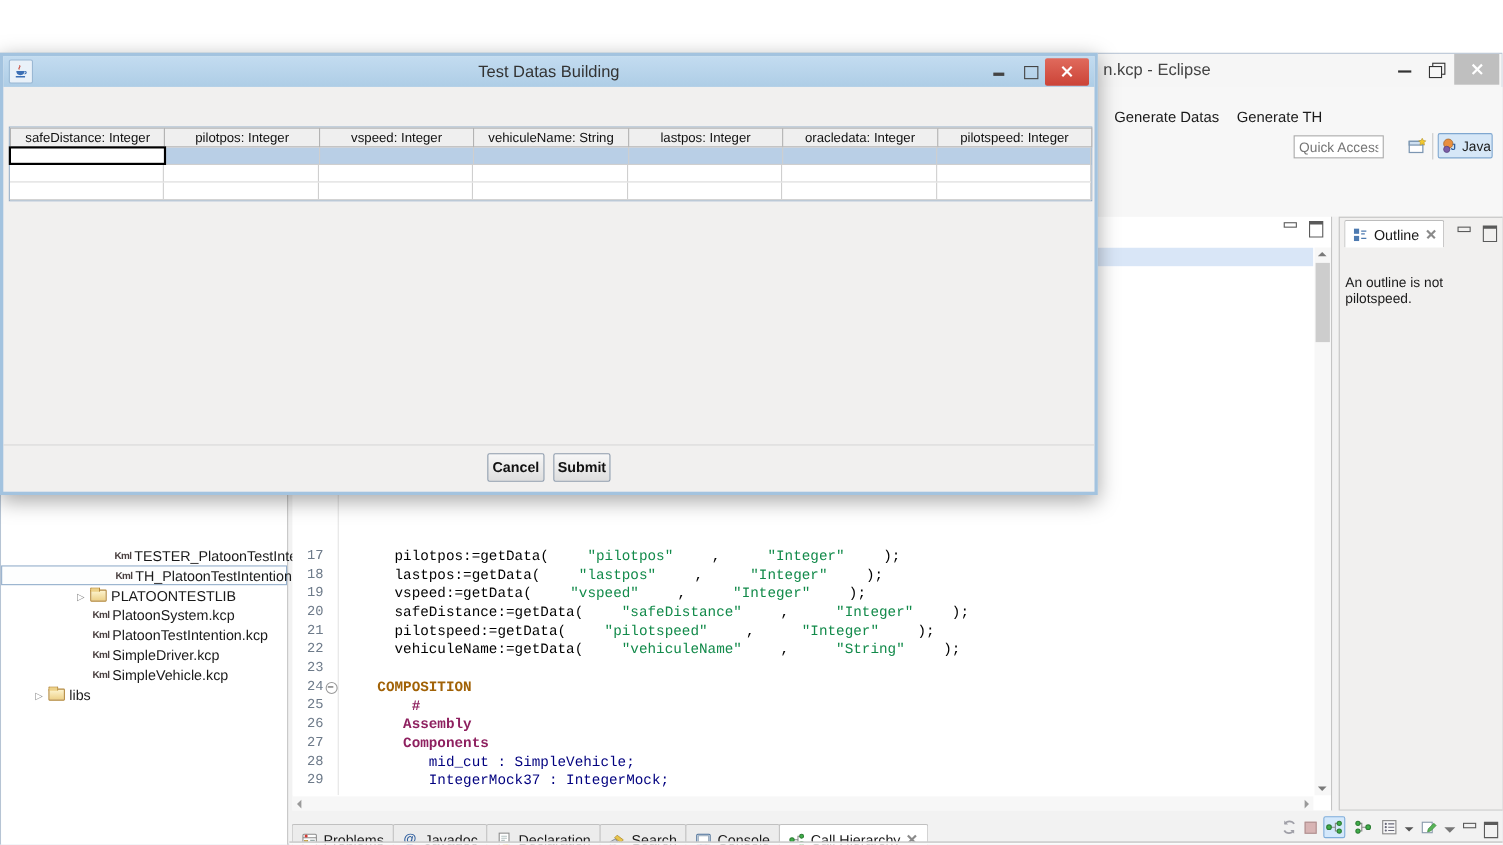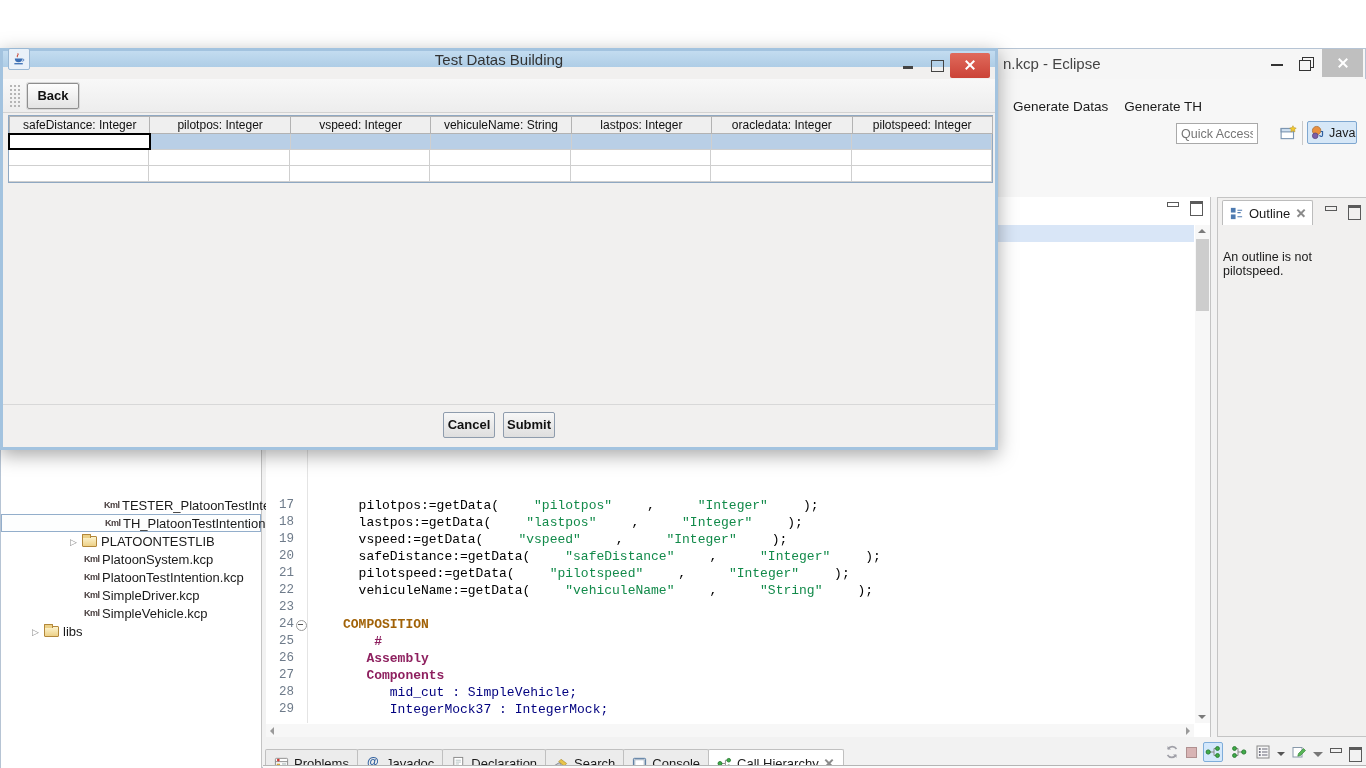--- a/index.html
+++ b/index.html
@@ -93,21 +93,21 @@
   .btools { position:absolute; right:6px; top:5px; display:flex; align-items:center; gap:6px; }
   .btools svg { width:16px; height:16px; display:block; }
   .tool-box { padding:2px; border-radius:2px; }
   .tool-box.selected { background:#d4e8fb; border:1px solid #7fadda; padding:1px; }
   .stop-sq { width:11px; height:11px; background:#d8b4b4; border:1px solid #b09090; }
   .caret-down { width:0; height:0; border:4px solid transparent; border-top-color:#555; border-bottom:none; margin-top:3px; }
   .caret-out { width:0; height:0; border:5px solid transparent; border-top-color:#777; border-bottom:none; margin-top:4px; }
 
   
   .dialog { position:absolute; left:0; top:48px; width:998px; height:402px; background:#f1f0ef; border:3px solid #a3c3df; box-shadow:0 5px 18px rgba(0,0,0,.35); }
-  .dtitlebar { position:absolute; left:0; top:0; width:100%; height:16px; background:linear-gradient(#c3dcf0,#aecde6); display:flex; align-items:center; }
+  .dtitlebar { position:absolute; left:0; top:0; width:100%; height:28px; background:linear-gradient(#c3dcf0,#aecde6); display:flex; align-items:center; }
   .djava { width:22px; height:22px; margin-left:5px; background:#e9f1f9; border:1px solid #9ab8d4; border-radius:2px; display:flex; align-items:center; justify-content:center; }
   .djava svg { width:15px; height:15px; }
   .dtitle { position:absolute; left:0; right:0; text-align:center; font-size:15px; color:#333; }
   .dbtns { position:absolute; right:5px; top:0; height:28px; display:flex; align-items:center; }
   .d-min,.d-max { width:28px; height:24px; position:relative; }
   .d-min::before { content:""; position:absolute; left:9px; top:13px; width:10px; height:2.5px; background:#444; }
   .d-max::before { content:""; position:absolute; left:9px; top:7px; width:11px; height:10px; border:1.5px solid #444; }
   .d-close { width:40px; height:25px; background:linear-gradient(#e06a5c,#cb4337); border-radius:2px; position:relative; }
 
   .dtoolbar { position:absolute; left:0; top:28px; width:100%; height:34px; background:linear-gradient(#f8f8f8,#ededed); border-bottom:1px solid #d2d2d2; }
@@ -374,24 +374,20 @@
           </svg>
       </div>
       <div class="dtitle">Test Datas Building</div>
       <div class="dbtns">
         <div class="d-min"></div>
         <div class="d-max"></div>
         <div class="d-close xbars"></div>
       </div>
     </div>
 
-    <div class="dtoolbar">
-      <div class="grip"></div>
-      <div class="back-btn">Back</div>
-    </div>
 
     <div class="dtable">
       <div class="thead">
           <div class="th">safeDistance: Integer</div>
           <div class="th">pilotpos: Integer</div>
           <div class="th">vspeed: Integer</div>
           <div class="th">vehiculeName: String</div>
           <div class="th">lastpos: Integer</div>
           <div class="th">oracledata: Integer</div>
           <div class="th">pilotspeed: Integer</div>

